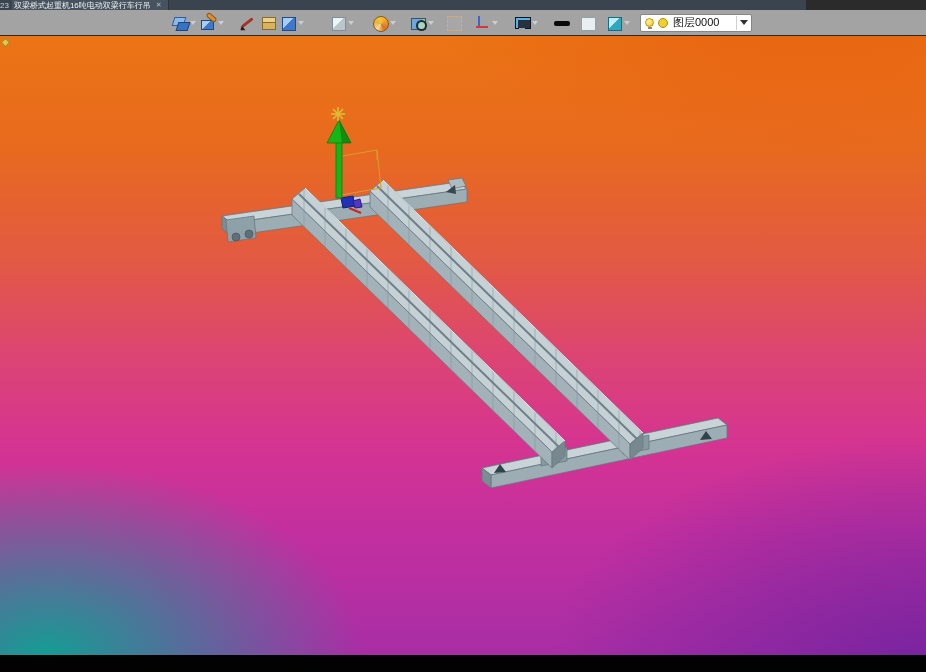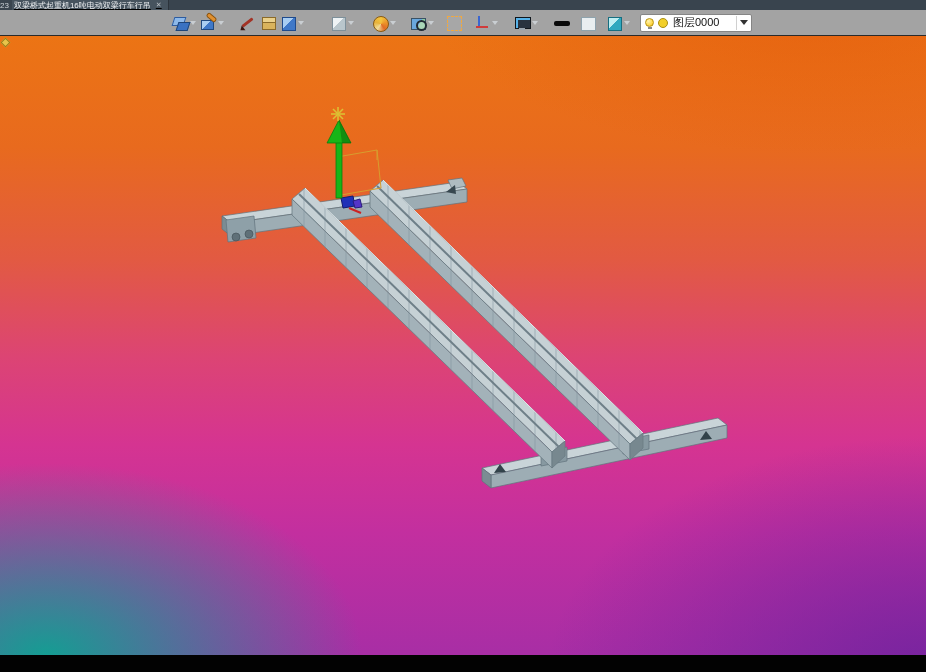--- a/index.html
+++ b/index.html
@@ -1,21 +1,21 @@
 <!DOCTYPE html>
 <html><head>
 <meta charset="utf-8">
 <style>
   * { margin:0; padding:0; box-sizing:border-box; }
   html,body { width:926px; height:672px; overflow:hidden; font-family:"Liberation Sans", sans-serif; background:#2b2b2b; }
   .app { position:relative; width:926px; height:672px; }
 
   
-  .titlestrip { position:absolute; top:0; left:0; width:926px; height:10px; background:#39444e; display:flex; align-items:flex-end; overflow:hidden; }
-  .tab { height:10px; display:flex; align-items:center; background:#46535e; padding:0 6px 0 2px; border-right:1px solid #2c343c;text-decoration:underline; }
+  .titlestrip { position:absolute; top:0; left:0; width:806px; height:10px; background:#39444e; display:flex; align-items:flex-end; overflow:hidden; }
+  .tab { height:10px; display:flex; align-items:center; background:#46535e; padding:0 6px 0 2px; border-right:1px solid #2c343c; }
   .tab-prefix { color:#cdd3d8; font-size:8px; margin-right:3px; }
   .tab-title { color:#f0f2f4; font-size:8px; white-space:nowrap; }
   .tab-close { color:#b6bdc3; font-size:7px; margin-left:5px; line-height:10px; }
 
   
   .toolbar { position:absolute; top:10px; left:0; width:926px; height:26px; background:#a3a3a3; border-bottom:1px solid #2a2a2a; display:flex; align-items:center; padding-left:170px; }
   .tbtn { height:22px; display:flex; align-items:center; padding:0 2px; border-radius:2px; }
   .caret { width:0; height:0; border-left:3px solid transparent; border-right:3px solid transparent; border-top:4px solid #c9ced2; margin-left:2px; }
   .ic { width:16px; height:16px; position:relative; display:inline-block; }
 

